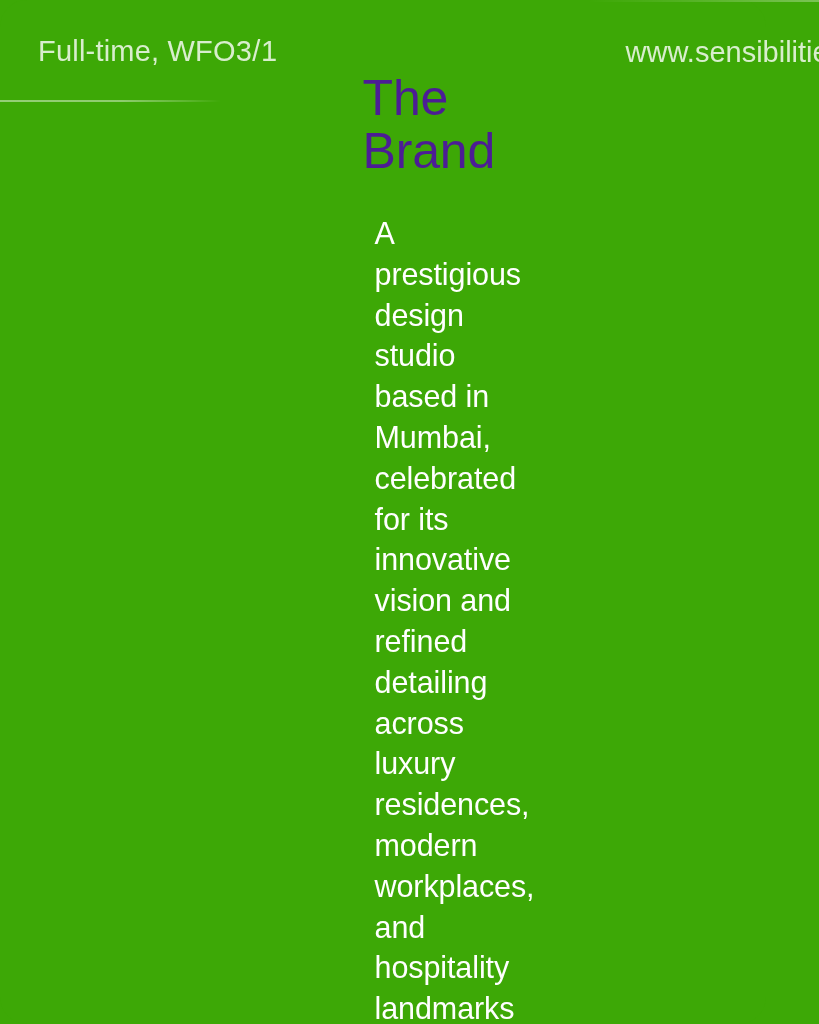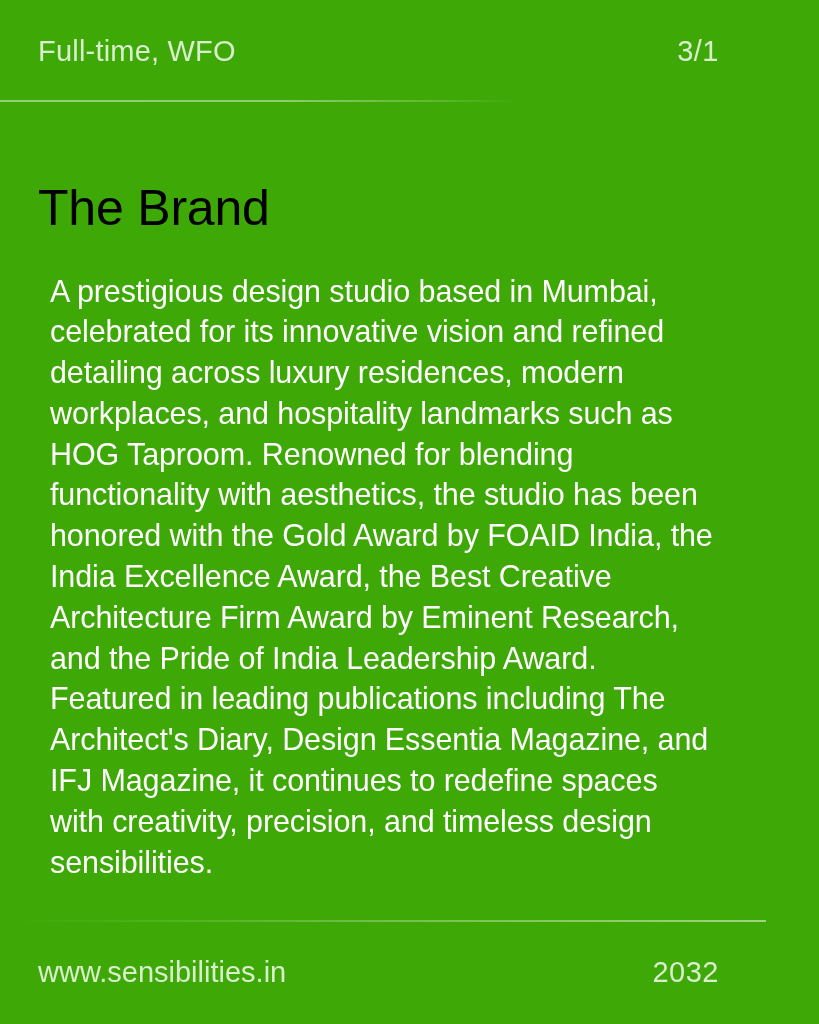--- a/index.html
+++ b/index.html
@@ -14,21 +14,21 @@
     overflow: hidden;
     -webkit-font-smoothing: antialiased;
   }
 
   .slide {
     position: relative;
     width: 766px;
     height: 1024px;
     box-sizing: border-box;
     display: flex;
-    flex-direction: column;
+    flex-direction: row;
     background: #3da806;
     border-radius: 27px;
   }
 
   
   .header {
     position: relative;
     flex: 0 0 auto;
     height: 102px;
     padding: 0 47px 0 38px;
@@ -65,22 +65,22 @@
   
   .main {
     flex: 1 1 auto;
     padding: 72px 38px 0 38px;
     box-sizing: border-box;
   }
 
   .page-title {
     font-size: 50px;
     font-weight: 400;
-    color: #000000;
-    margin: 8px 0 36px 0;
+    color: #4c1d95;
+    margin: 0 0 36px 0;
     line-height: 1.05;
     letter-spacing: -0.2px;
   }
 
   .body-copy {
     font-size: 30.5px;
     line-height: 40.8px;
     color: #ffffff;
     margin: 12px;
     letter-spacing: -0.1px;

